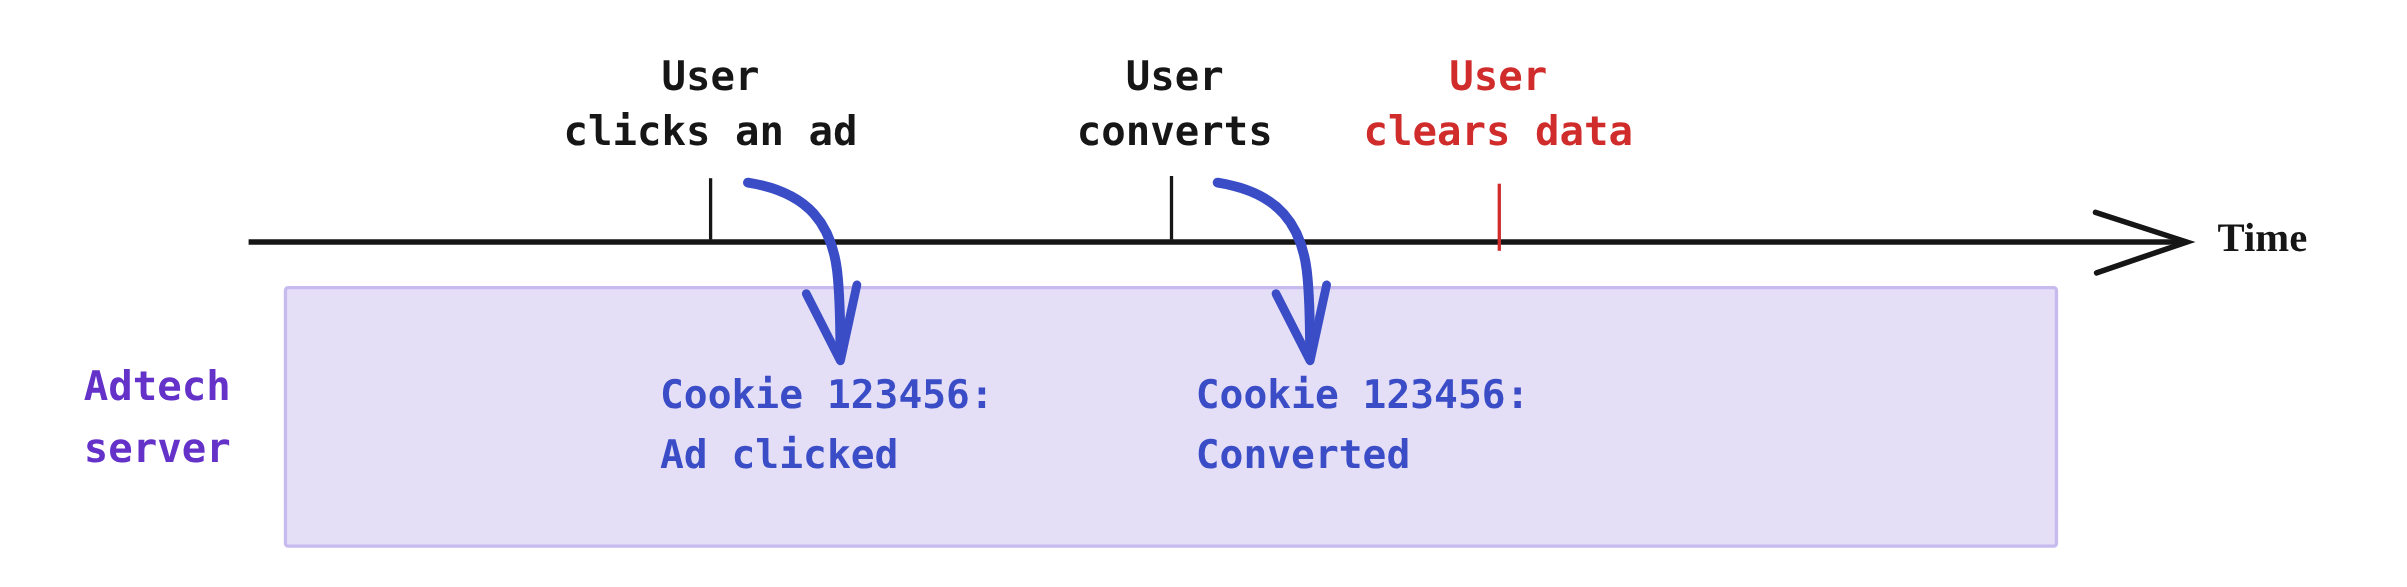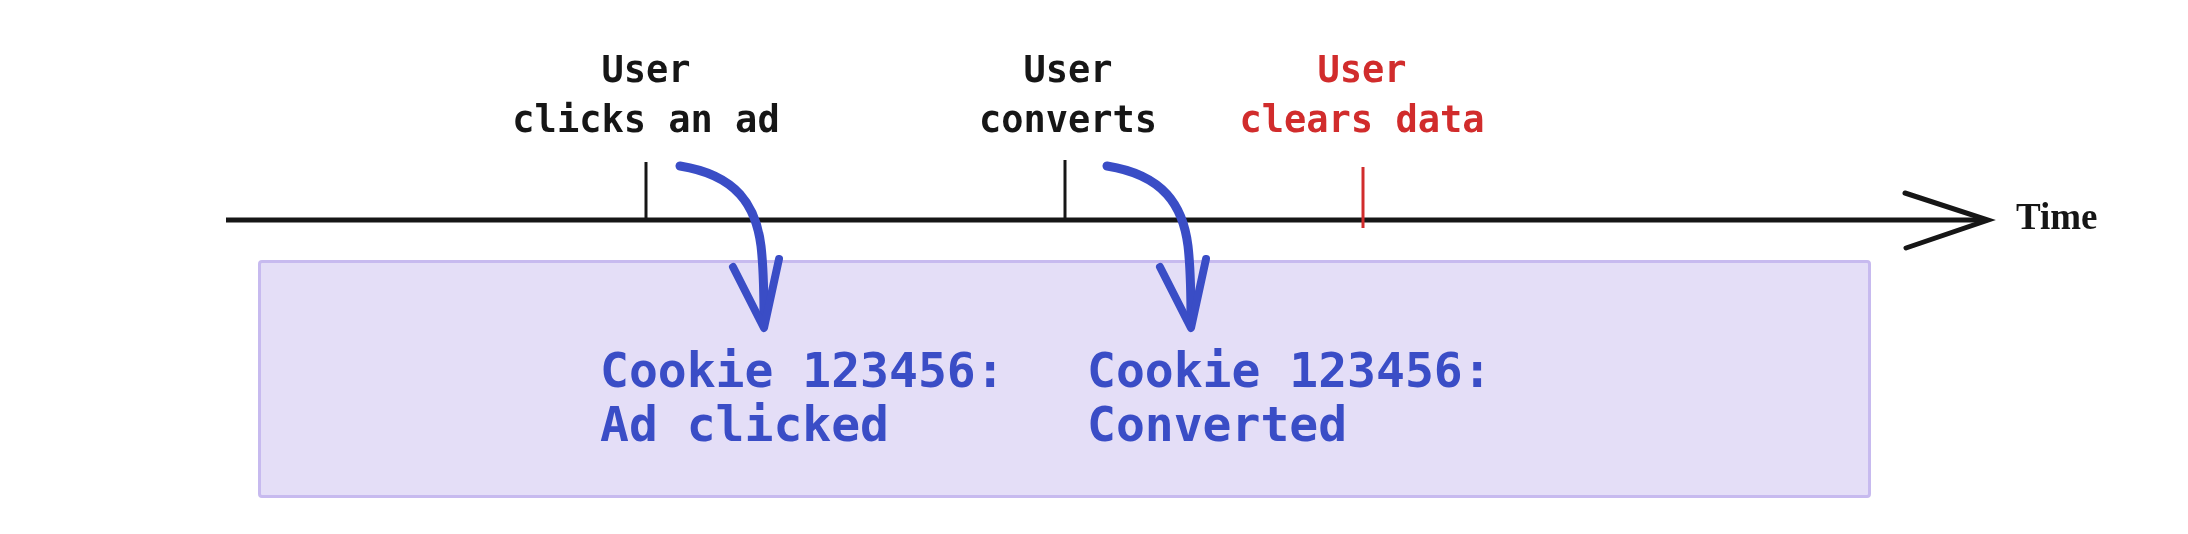--- a/index.html
+++ b/index.html
@@ -67,23 +67,23 @@
   }
   .server-label {
     left: 23px;
     top: 324px;
     width: 240px;
     text-align: center;
     line-height: 56px;
     color: var(--purple);
   }
   .cookie-entry {
-    top: 343px;
+    top: 333px;
     line-height: 54px;
-    font-size: 48px;
+    font-size: 36px;
     color: var(--blue);
   }
   .cookie-1 { left: 600px; }
   .cookie-2 { left: 1087px; }
 </style>
 </head>
 <body>
 
 <div class="canvas">
 
@@ -107,19 +107,21 @@
 
   <div class="label event-label event-1">User
 clicks an ad</div>
   <div class="label event-label event-2">User
 converts</div>
   <div class="label event-label event-3">User
 clears data</div>
 
   <div class="label time-label">Time</div>
 
+  <div class="label server-label">Adtech
+server</div>
 
   <div class="label cookie-entry cookie-1">Cookie 123456:
 Ad clicked</div>
   <div class="label cookie-entry cookie-2">Cookie 123456:
 Converted</div>
 
 </div>
 
 </body></html>

